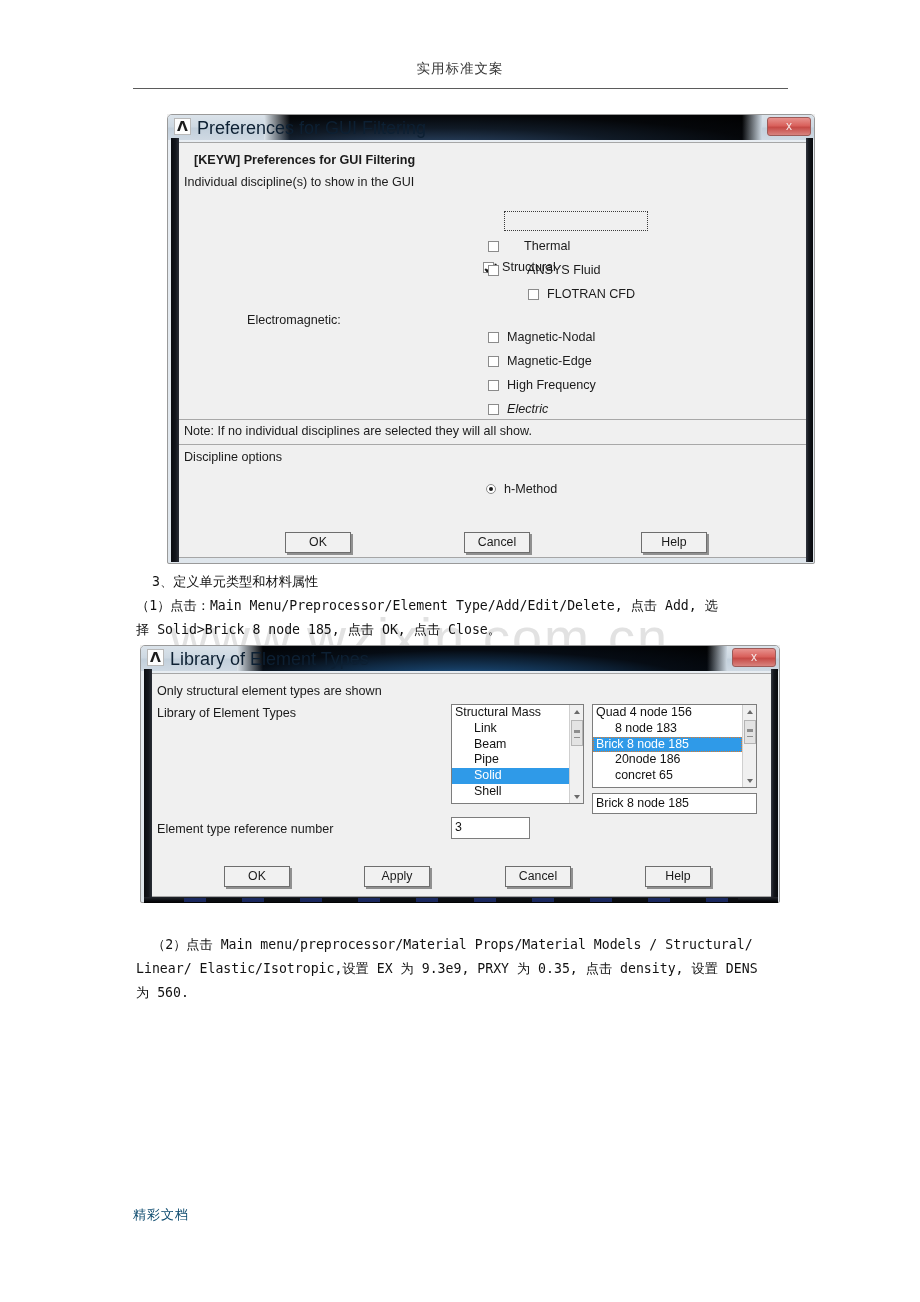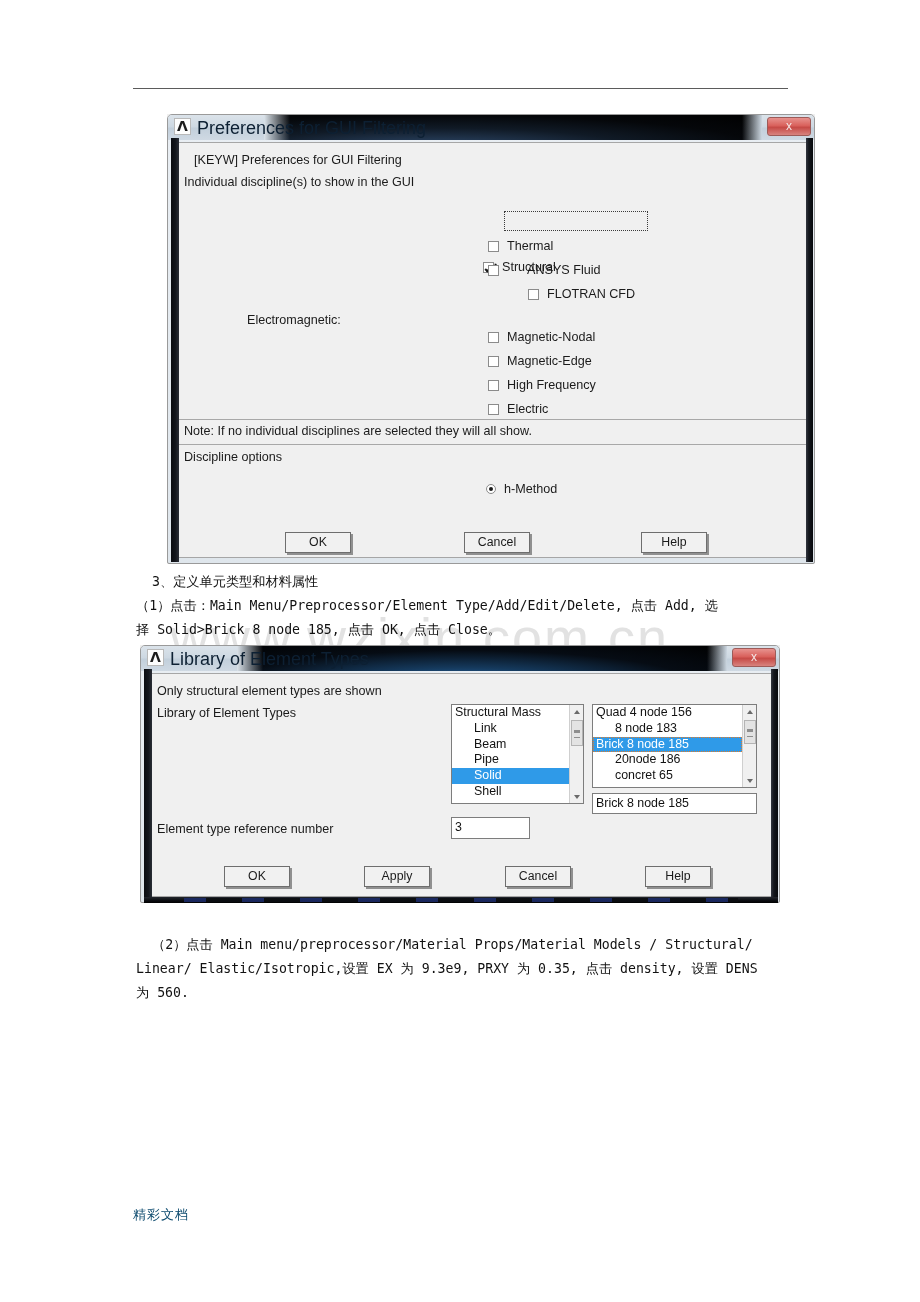--- a/index.html
+++ b/index.html
@@ -400,20 +400,21 @@
     line-height: 19px;
     padding-left: 3px;
     font-family: "Liberation Sans", sans-serif;
     white-space: nowrap;
   }
 </style>
 </head>
 <body>
 
 <div class="page-header">
+  <div class="page-header-text">实用标准文案</div>
   <div class="page-header-rule"></div>
 </div>
 
 <div class="watermark">www.wzixin.com.cn</div>
 
 <div class="dlg" id="dlg-prefs" style="left:167px; top:114px; width:648px; height:450px;">
   <div class="dlg-frame"></div>
 
   <div class="dlg-titlebar">
     <div class="title-smear">
@@ -422,30 +423,30 @@
     </div>
   </div>
   <div class="dlg-icon">Λ</div>
   <div class="dlg-title">Preferences for GUI Filtering</div>
   <div class="dlg-close">
     <span>x</span>
   </div>
 
   <div class="dlg-body">
 
-    <div class="lbl" style="left:20px; top:10px;">[KEYW] Preferences for GUI Filtering</div>
+    <div class="lbl" style="left:20px; top:10px;font-weight:bold;">[KEYW] Preferences for GUI Filtering</div>
     <div class="lbl" style="left:10px; top:32px;">Individual discipline(s) to show in the GUI</div>
 
     <div class="cb-row" style="left:309px; top:70px;margin-top:45px;">
       <span class="cb-box checked"></span>
       <span class="cb-text">Structural</span>
     </div>
     <div class="focus-ring" style="left:330px; top:68px; width:144px; height:20px;"></div>
 
-    <div class="cb-row" style="left:314px; top:94px;">
+    <div class="cb-row" style="left:314px; top:94px;gap:17px;">
       <span class="cb-box"></span>
       <span class="cb-text">Thermal</span>
     </div>
     <div class="cb-row" style="left:314px; top:118px;gap:20px;">
       <span class="cb-box"></span>
       <span class="cb-text">ANSYS Fluid</span>
     </div>
     <div class="cb-row" style="left:314px; top:142px;padding-left:40px;">
       <span class="cb-box"></span>
       <span class="cb-text">FLOTRAN CFD</span>
@@ -458,21 +459,21 @@
       <span class="cb-text">Magnetic-Nodal</span>
     </div>
     <div class="cb-row" style="left:314px; top:209px;">
       <span class="cb-box"></span>
       <span class="cb-text">Magnetic-Edge</span>
     </div>
     <div class="cb-row" style="left:314px; top:233px;">
       <span class="cb-box"></span>
       <span class="cb-text">High Frequency</span>
     </div>
-    <div class="cb-row" style="left:314px; top:257px;">
+    <div class="cb-row" style="left:314px; top:257px;font-style:italic;">
       <span class="cb-box"></span>
       <span class="cb-text">Electric</span>
     </div>
 
     <div class="hr-sep" style="top:276px;"></div>
     <div class="lbl" style="left:10px; top:281px;">Note: If no individual disciplines are selected they will all show.</div>
     <div class="hr-sep" style="top:301px;"></div>
 
     <div class="lbl" style="left:10px; top:307px;">Discipline options</div>
 

